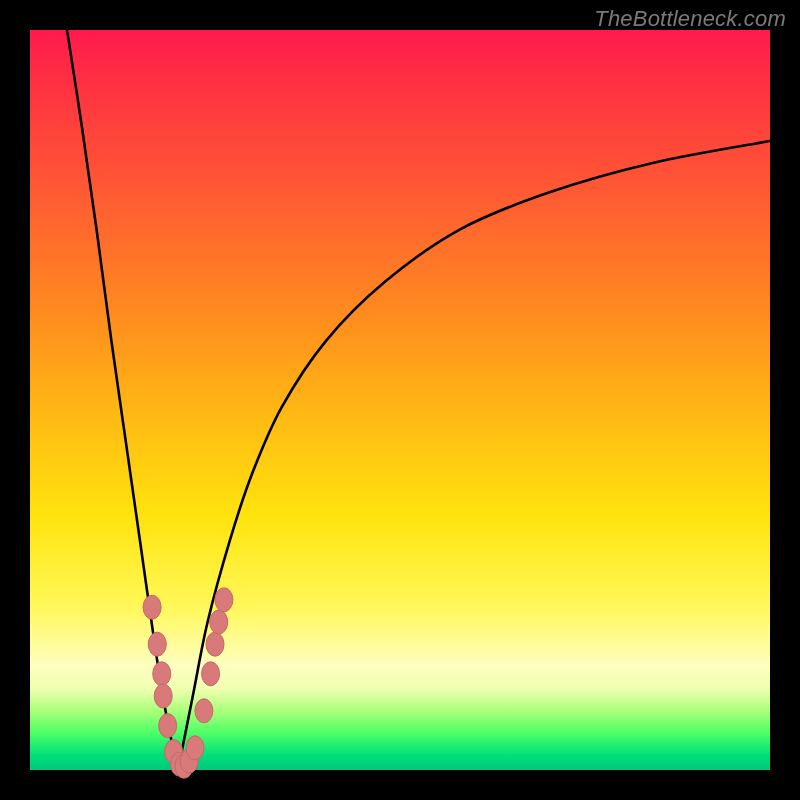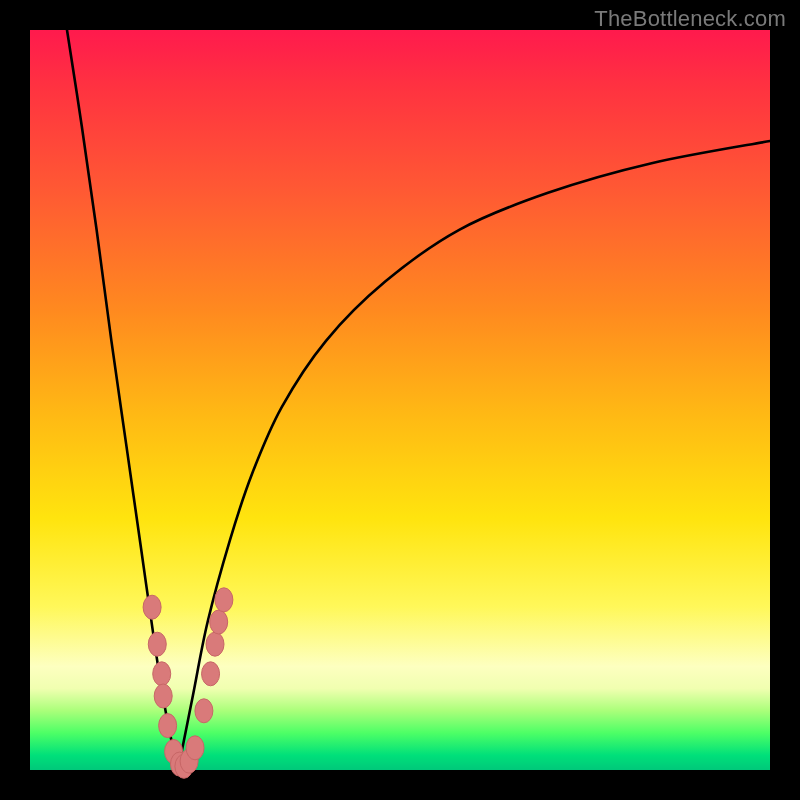--- a/index.html
+++ b/index.html
@@ -11,20 +11,21 @@
     background: #000;
     font-family: Arial, Helvetica, sans-serif;
   }
   .frame {
     position: absolute;
     left: 0;
     top: 0;
     width: 800px;
     height: 573px;
     background: #000;
+    font-style: italic;
   }
   .plot {
     position: absolute;
     left: 30px;
     top: 30px;
     width: 740px;
     height: 740px;
     
     background: linear-gradient(
       to bottom,

